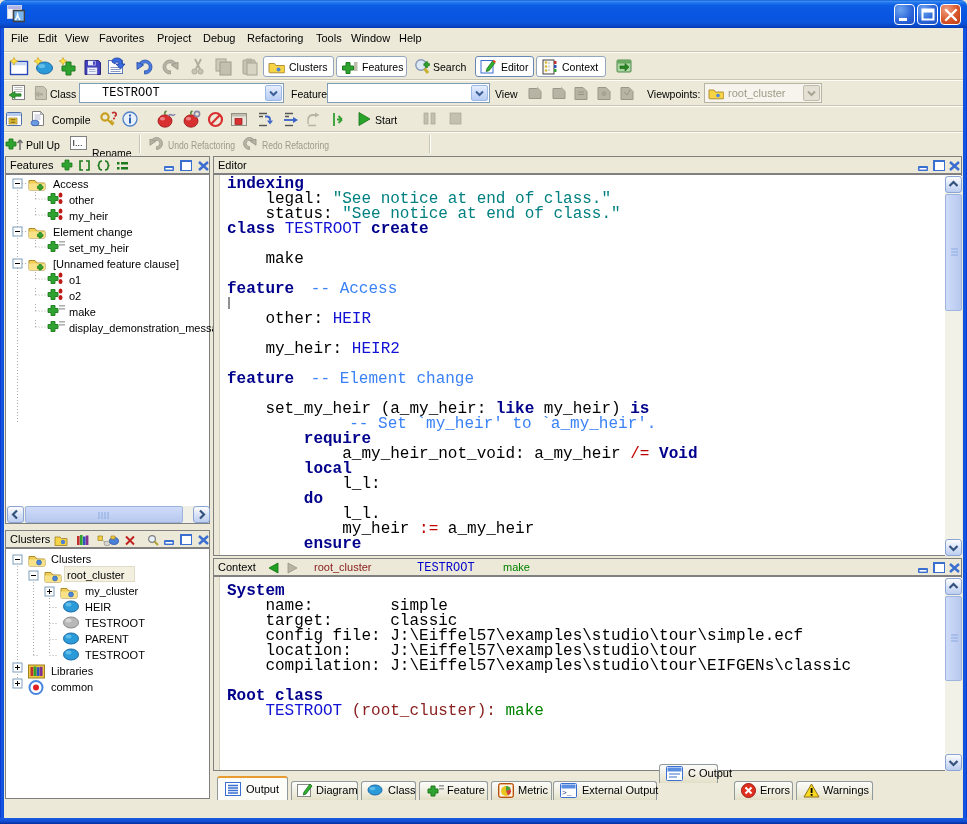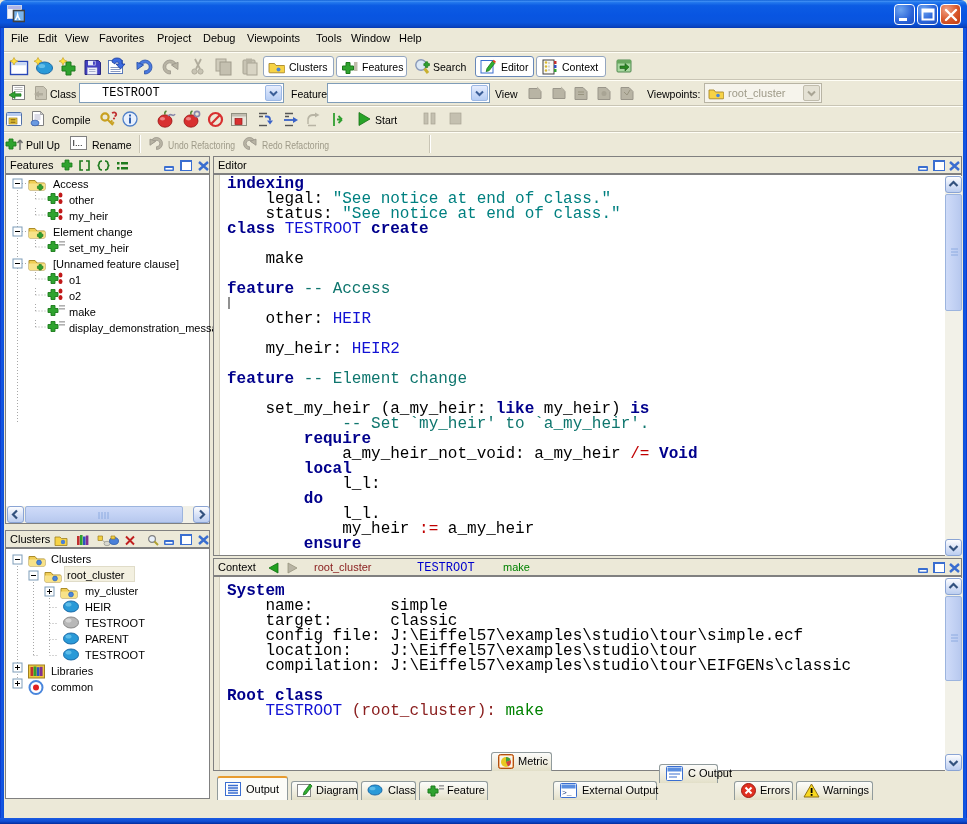--- a/index.html
+++ b/index.html
@@ -41,21 +41,21 @@
 
 .mini { position:absolute; width:12px; height:11px; }
 
 .tree-row { position:absolute; height:16px; font-size:11px; color:#000; white-space:nowrap; }
 .tree-row span.lbl { position:absolute; top:2px; }
 
 .code { font-family:"Liberation Mono", monospace; font-size:16px; line-height:15px; white-space:pre; }
 .kw { color:#00008c; font-weight:bold; }
 .cls { color:#1212d4; }
 .str { color:#008080; }
-.cmt { color:#0f766e; }
+.cmt { color:#3b82f6;margin-left:7px; }
 .feat { color:#008200; }
 .op { color:#c00000; }
 
 .sb-track { position:absolute; background:#F2F1E8; }
 .sb-btn { position:absolute; width:17px; height:17px; border:1px solid #8aa4d4; border-radius:3px;
   background:linear-gradient(180deg,#fdfdfe,#d7e1f6 55%,#bccef0); }
 .sb-thumb { position:absolute; border:1px solid #9cb4de; border-radius:2px;
   background:linear-gradient(90deg,#cfdbf8,#c3d2f4 50%,#b7c8ee); }
 .sb-thumb.h { background:linear-gradient(180deg,#cfdbf8,#c3d2f4 50%,#b7c8ee); }
 .tab { position:absolute; height:19px; background:linear-gradient(180deg,#fcfcfa,#ece9d8 70%,#e2dfc8);
@@ -96,21 +96,21 @@
     <div id="br"></div>
     <div id="bb"></div>
   <div id="client">
     <div class="row" id="menubar">
       <span class="menuitem" style="left:7px">File</span>
       <span class="menuitem" style="left:34px">Edit</span>
       <span class="menuitem" style="left:61px">View</span>
       <span class="menuitem" style="left:95px">Favorites</span>
       <span class="menuitem" style="left:153px">Project</span>
       <span class="menuitem" style="left:199px">Debug</span>
-      <span class="menuitem" style="left:243px">Viewpoints</span>
+      <span class="menuitem" style="left:243px">Refactoring</span>
       <span class="menuitem" style="left:312px">Tools</span>
       <span class="menuitem" style="left:347px">Window</span>
       <span class="menuitem" style="left:395px">Help</span>
     </div>
     <div class="row" id="tb1">
       <svg class="ic" style="left:4px;top:5px" width="21" height="19">
           <rect x="2.5" y="4.5" width="17" height="13" fill="#fff" stroke="#2848b8" stroke-width="1.4"></rect>
           <rect x="3.5" y="5.5" width="15" height="2.8" fill="#c8d8f4"></rect>
           <path d="M6 0.5 L7.3 3 L10 4.2 L7.3 5.4 L6 8 L4.7 5.4 L2 4.2 L4.7 3 z" fill="#ffe040" stroke="#c09820" stroke-width="0.6"></path>
         </svg>
@@ -346,21 +346,21 @@
           <path d="M4 4 h4 v3 h3 v4 h-3 v3 h-4 v-3 H1 v-4 h3 z" fill="#2fa32f" stroke="#1d7a1d" stroke-width="0.9"></path>
           <path d="M15 15 V 5 M15 5 l-2.5 3 M15 5 l2.5 3" stroke="#707070" stroke-width="1.5" fill="none"></path>
         </svg>
       <span class="tlabel" style="left:22px;top:7px">Pull Up</span>
       <svg class="ic" style="left:66px;top:4px" width="17" height="15">
           <rect x="0.5" y="0.5" width="16" height="13" fill="#fff" stroke="#808080"></rect>
           <text x="2.5" y="10" font-size="9" font-family="Liberation Sans, sans-serif">I...</text>
         </svg>
         <div style="position:absolute;left:135px;top:3px;width:2px;height:18px;border-left:1px solid #c9c5b5;border-right:1px solid #fff;"></div>
         <div style="position:absolute;left:425px;top:3px;width:2px;height:18px;border-left:1px solid #c9c5b5;border-right:1px solid #fff;"></div>
-      <span class="tlabel" style="left:88px;top:7px">Rename</span>
+      <span class="tlabel" style="left:88px;top:15px">Rename</span>
       <svg class="ic" style="left:143px;top:3px" width="18" height="17">
           <path d="M3.5 8 A 6 6 0 1 1 9.5 14.5 L 9.5 11.7 A 3.2 3.2 0 1 0 6.5 8" fill="#b8b4a4" stroke="#9a968a" stroke-width="0.8"></path>
           <path d="M1.5 8.5 L8.5 8.5 L5 3.5 z" fill="#b8b4a4" stroke="#9a968a" stroke-width="0.8" transform="rotate(-35 5 7)"></path>
         </svg>
       <span class="tlabel dis" style="left:164px;top:7px;transform:scaleX(0.82);transform-origin:0 0;">Undo Refactoring</span>
       <svg class="ic" style="left:237px;top:3px" width="18" height="17">
           <g transform="scale(-1,1) translate(-18,0)">
             <path d="M3.5 8 A 6 6 0 1 1 9.5 14.5 L 9.5 11.7 A 3.2 3.2 0 1 0 6.5 8" fill="#b8b4a4" stroke="#9a968a" stroke-width="0.8"></path>
             <path d="M1.5 8.5 L8.5 8.5 L5 3.5 z" fill="#b8b4a4" stroke="#9a968a" stroke-width="0.8" transform="rotate(-35 5 7)"></path>
           </g>
@@ -744,21 +744,21 @@
       <span class="tx" style="left:26px;top:2px;">Class</span>
     </div>
     <div class="tab" style="left:415px; top:753px; width:69px;">
       <svg style="position:absolute;left:6px;top:1px" width="18" height="15">
           <path d="M5 3 h4 v3 h3 v4 h-3 v3 h-4 v-3 H2 v-4 h3 z" fill="#2fa32f" stroke="#1d7a1d"></path>
           <rect x="13" y="2" width="5" height="1.6" fill="#a0a0a0"></rect>
           <rect x="13" y="5" width="5" height="1.6" fill="#a0a0a0"></rect>
         </svg>
       <span class="tx" style="left:27px;top:2px;">Feature</span>
     </div>
-    <div class="tab" style="left:487px; top:724px; width:61px;">
+    <div class="tab" style="left:487px; top:753px; width:61px;">
       <svg style="position:absolute;left:6px;top:1px" width="16" height="15">
           <rect x="0.5" y="0.5" width="15" height="14" rx="2" fill="#e87820" stroke="#b05010"></rect>
           <rect x="1.5" y="1.5" width="13" height="12" rx="1" fill="#f8f4ec"></rect>
           <circle cx="8" cy="8" r="5" fill="#e8c820"></circle>
           <path d="M8 8 L8 3 A5 5 0 0 1 12.6 6.2 z" fill="#40a040"></path>
           <path d="M8 8 L12.6 6.2 A5 5 0 0 1 10 12.4 z" fill="#d04040"></path>
         </svg>
       <span class="tx" style="left:26px;top:2px;">Metric</span>
     </div>
     <div class="tab" style="left:549px; top:753px; width:104px;">

